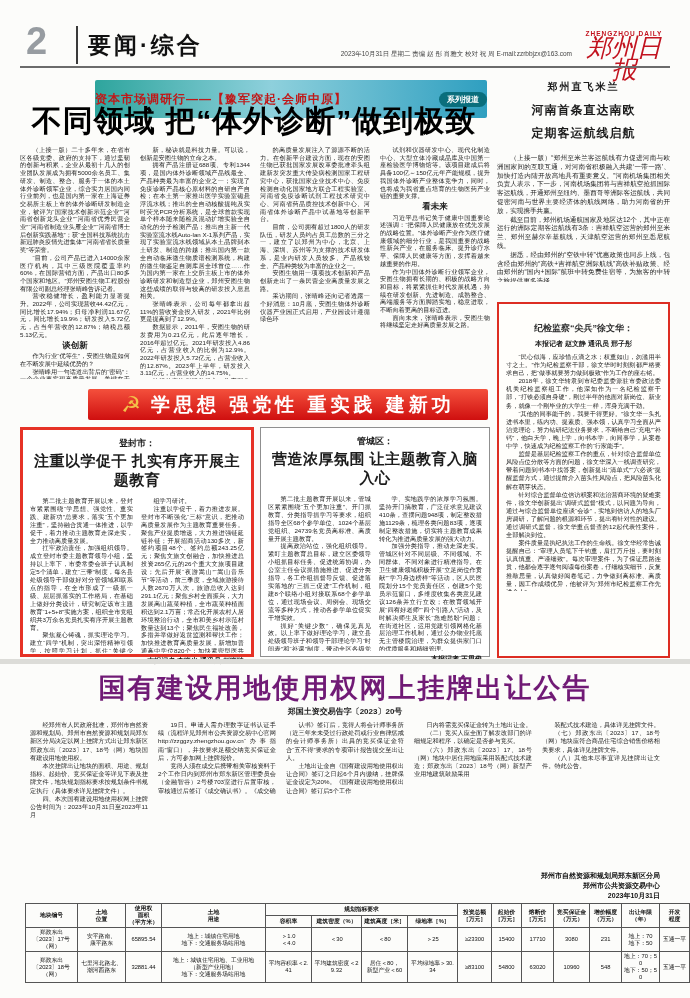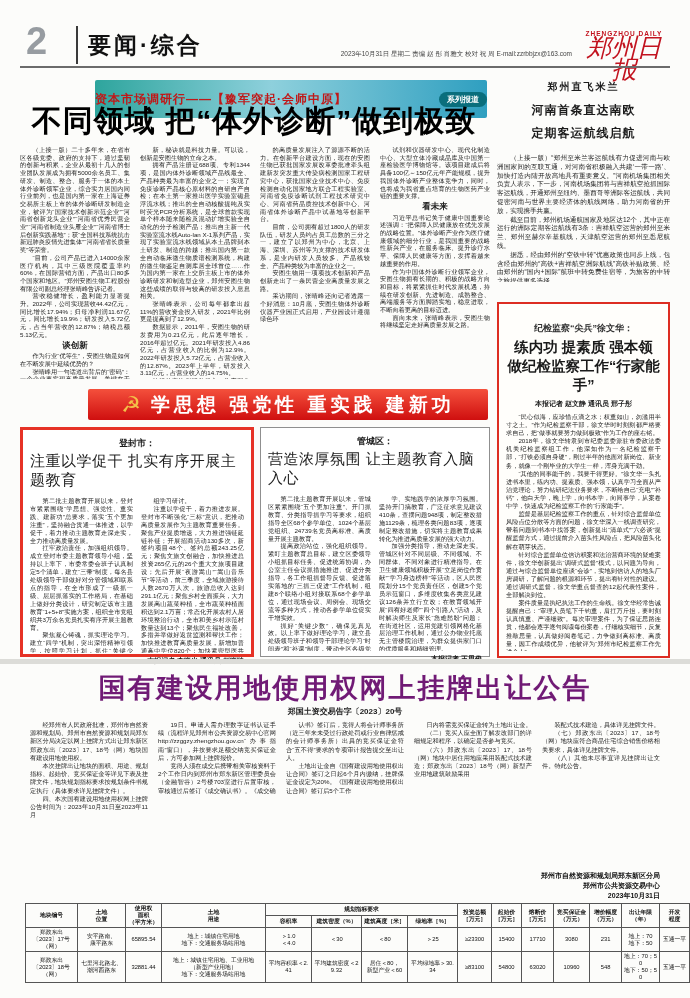--- a/index.html
+++ b/index.html
@@ -29,21 +29,21 @@
   .theme{position:absolute;left:88px;top:389px;width:400px;height:31px;border-radius:2px;
          background:linear-gradient(180deg,#f4503c,#cf0f0f);display:flex;align-items:center;justify-content:center;
          color:#fff;font-size:19px;font-weight:900;letter-spacing:4px;}
   .emblem{color:#f3c148;font-size:22px;margin-right:10px;letter-spacing:0;}
   
   .boxrow{position:absolute;left:20px;top:427px;width:470px;height:230px;display:flex;gap:6px;}
   .box{flex:1;padding:5px 7px;background:#fff;box-sizing:border-box;}
   .box.red{border:3px solid #e63226;}
   .box.gray{border:1px solid #8f8f8f;}
   .kicker{text-align:center;font-size:9px;font-weight:700;margin:2px 0;}
-  .boxhl{font-size:15px;font-weight:400;margin:2px 0 7px;letter-spacing:0.5px;}
+  .boxhl{text-align:center;font-size:15px;font-weight:700;margin:2px 0 7px;letter-spacing:0.5px;}
   .boxcols{display:flex;gap:8px;height:156px;overflow:hidden;}
   .bcol{flex:1;font-size:6.2px;line-height:7.9px;text-align:justify;overflow:hidden;color:#222;}
   .byline{text-align:right;font-size:7px;font-weight:700;margin-top:3px;}
   
   .rcol{position:absolute;left:497px;top:80px;width:173px;}
   .rkicker{text-align:center;font-size:10px;font-weight:700;letter-spacing:2px;}
   .rheadline{text-align:center;font-size:12px;font-weight:900;line-height:23px;margin-top:5px;letter-spacing:1px;}
   .rbody{margin-top:9px;height:128px;overflow:hidden;font-size:6.6px;line-height:8.8px;text-align:justify;color:#222;}
   .modelbox{position:absolute;left:497px;top:302px;width:173px;height:356px;border:2px solid #dd2d22;background:#fffefb;box-sizing:border-box;padding:5px 7px;}
   .modelbanner{position:absolute;top:-13px;left:50%;transform:translateX(-50%);white-space:nowrap;
@@ -176,24 +176,20 @@
     </div>
     <div class="rbody">
         <p>（上接一版）“郑州至米兰客运航线有力促进河南与欧洲国家间的互联互通，对河南省积极融入共建‘一带一路’、加快打造内陆开放高地具有重要意义。”河南机场集团相关负责人表示，下一步，河南机场集团将与吉祥航空抢抓国际客运航线，开通郑州至纽约、墨西哥等洲际客运航线，共同促密河南与世界主要经济体的航线网络，助力河南省的开放，实现携手共赢。</p>
         <p>截至目前，郑州机场通航国家及地区达12个，其中正在运行的洲际定期客运航线有3条：吉祥航空运营的郑州至米兰、郑州至赫尔辛基航线，天津航空运营的郑州至悉尼航线。</p>
         <p>据悉，经由郑州的“空铁中转”优惠政策也同步上线，包含经由郑州的“高铁+吉祥航空洲际航线”高铁补贴政策、经由郑州的“国内+国际”航班中转免费住宿等，为旅客的中转之旅提供更多选择。</p>
       </div>
   </div>
 
   <div class="modelbox">
     <div class="mkicker">纪检监察“尖兵”徐文华：</div>
-    <div class="mheadline">
-      <div>练内功 提素质 强本领</div>
-      <div>做纪检监察工作“行家能手”</div>
-    </div>
     <div class="mbyline">本报记者 赵文静 通讯员 邢子彤</div>
     <div class="mbody">
         <p>“民心似海，应珍惜点滴之水；权重如山，勿滥用半寸之土。”作为纪检监察干部，徐文华时时刻刻都严格要求自己，把“做事就要努力做到极致”作为工作的座右铭。</p>
         <p>2018年，徐文华转隶到市纪委监委派驻市委政法委机关纪检监察组工作，他深知作为一名纪检监察干部，“打铁必须自身硬”，刚过半年的他面对新岗位、新业务，就像一个刚毕业的大学生一样，浑身充满干劲。</p>
         <p>“其他的同事能干的，我要干得更好。”徐文华一头扎进书本里，练内功、提素质、强本领，认真学习全面从严治党理论，努力钻研纪法业务要求，不断给自己“充电”“补钙”，他白天学，晚上学，向书本学，向同事学，从案卷中学，快速成为纪检监察工作的“行家能手”。</p>
         <p>监督是基层纪检监察工作的重点，针对综合监督单位风险点位分散等方面的问题，徐文华深入一线调查研究，带着问题到书本中找答案，创新提出“清单式”“六必谈”提醒监督方式，通过提前介入苗头性风险点，把风险苗头化解在萌芽状态。</p>
         <p>针对综合监督单位信访积案和法治营商环境的疑难案件，徐文华创新提出“调研式监督”模式，以问题为导向，通过与综合监督单位座谈“会诊”，实地到信访人的地头厂房调研，了解问题的根源和环节，提出有针对性的建议。通过调研式监督，徐文华重点督查的12起代表性案件，全部解决到位。</p>
         <p>案件质量是执纪执法工作的生命线。徐文华经常告诫提醒自己：“审理人员笔下千钧重，肩扛万斤担，要时刻认真慎重、严谨细致”。每次审理案件，为了保证思路连贯，他都会逐字逐句阅读每份案卷，仔细核实细节，反复推敲思量，认真做好阅卷笔记，力争做到高标准、高质量，因工作成绩优异，他被评为“郑州市纪检监察工作先进个人”。</p>
       </div>
   </div>

